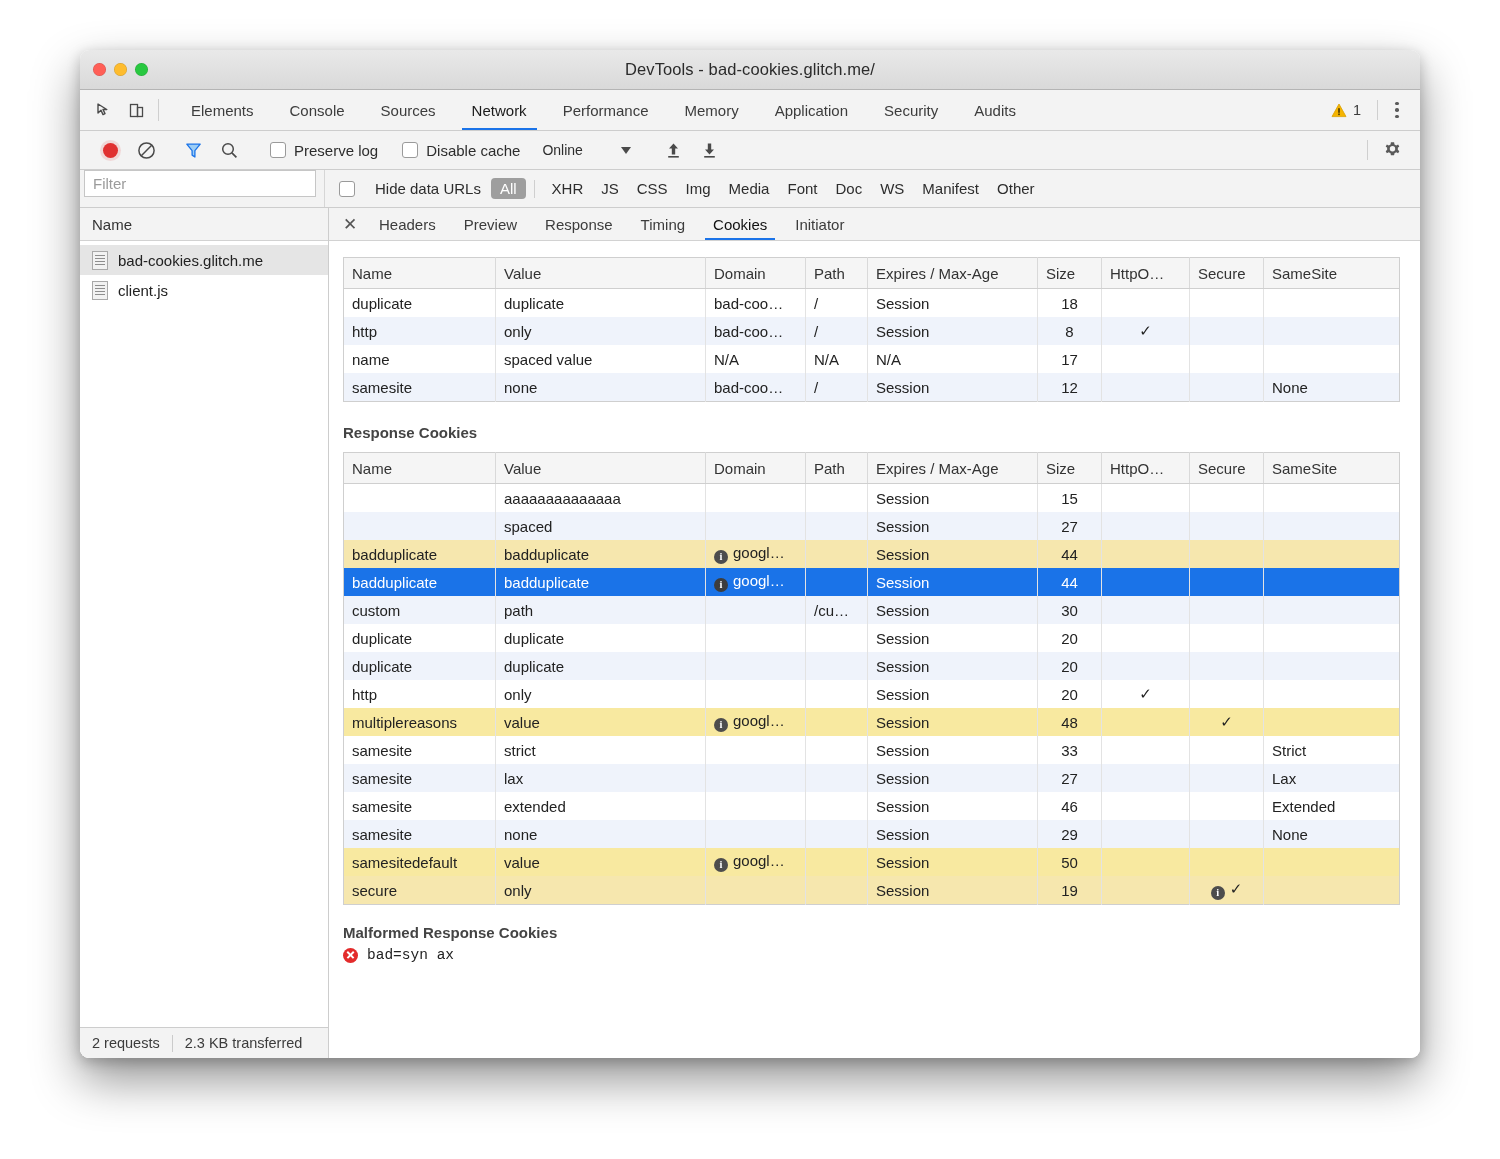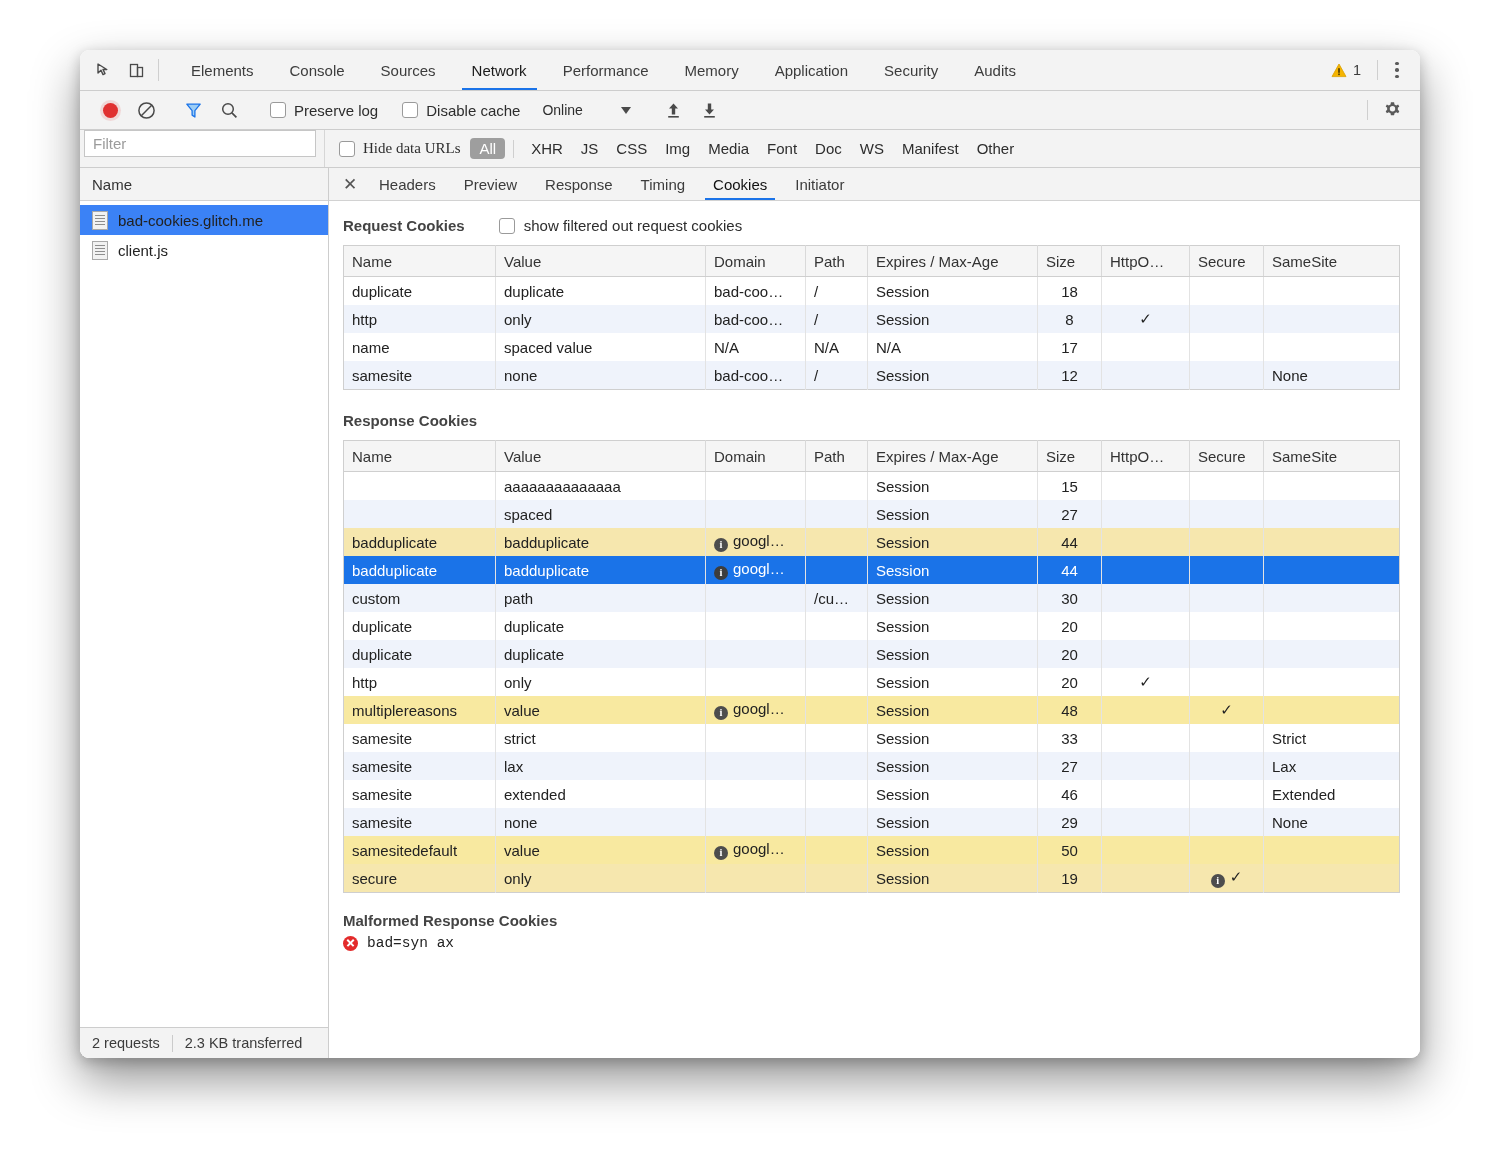--- a/index.html
+++ b/index.html
@@ -220,23 +220,23 @@
   }
   .filter-input::placeholder { color: #9b9b9b; }
   .filter-right {
     display: flex;
     align-items: center;
     gap: 0px;
     padding-left: 14px;
     border-left: 1px solid #d6d6d6;
   }
   .hide-urls {
-    display: flex; align-items: center; gap: 8px;
+    display: flex; align-items: center; gap: 20px;
     font-size: 15px; color: #2d2d2d;
-    margin-right: 10px; white-space: nowrap; font-family: Liberation Serif, serif;
+    margin-right: 10px; white-space: nowrap;
   }
   .ftype {
     font-size: 15px;
     color: #2d2d2d;
     padding: 2px 9px;
     border-radius: 4px;
     white-space: nowrap;
     cursor: default;
   }
   .ftype.active {
@@ -267,21 +267,21 @@
   .sb-item {
     height: 30px;
     display: flex;
     align-items: center;
     gap: 10px;
     padding-left: 12px;
     font-size: 15px;
     color: #222;
     cursor: default;
   }
-  .sb-item.selected { background: #3b82f6; }
+  .sb-item.selected { background: #e5e5e5; }
   .file-ico {
     width: 14px; height: 17px;
     background: #f2f2f2;
     border: 1px solid #a9a9a9;
     position: relative;
     flex: 0 0 auto;
   }
   .file-ico::after {
     content: "";
     position: absolute;
@@ -474,20 +474,28 @@
   .status-sep { width: 1px; height: 17px; background: #cbcbcb; }
 
   .bodysplit-wrap { position: relative; flex: 1; display: flex; min-height: 0; }
 </style>
 </head>
 <body>
 
 <div class="page">
   <div class="window">
 
+    <div class="titlebar">
+      <div class="traffic">
+        <span class="dot red"></span>
+        <span class="dot yellow"></span>
+        <span class="dot green"></span>
+      </div>
+      <div class="title-text">DevTools - bad-cookies.glitch.me/</div>
+    </div>
 
     <div class="tabbar">
       <div class="tb-icon-btn">
         <svg width="17" height="17" viewBox="0 0 17 17">
           <path d="M2 2 L2 11 L5 8.3 L7 12.6 L9 11.6 L7 7.5 L10.8 7.5 Z" fill="none" stroke="#4a4a4a" stroke-width="1.4" stroke-linejoin="round"></path>
         </svg>
       </div>
       <div class="tb-icon-btn">
         <svg width="17" height="17" viewBox="0 0 17 17">
           <rect x="2.5" y="2.5" width="7" height="12" fill="none" stroke="#4a4a4a" stroke-width="1.3"></rect>
@@ -669,27 +677,20 @@
           <div class="dtab active">
               <span>Cookies</span>
             </div>
           <div class="dtab">
               <span>Initiator</span>
             </div>
         </div>
 
         <div class="detail-body">
 
-          <div class="section-head">
-            <span class="section-title">Request Cookies</span>
-            <label class="sf-label">
-              <span class="chk"></span>
-              <span>show filtered out request cookies</span>
-            </label>
-          </div>
 
           <table class="ck">
             <colgroup>
               <col style="width:152px">
                 <col style="width:210px">
                 <col style="width:100px">
               <col style="width:62px">
                 <col style="width:170px">
                 <col style="width:64px">
               <col style="width:88px">

